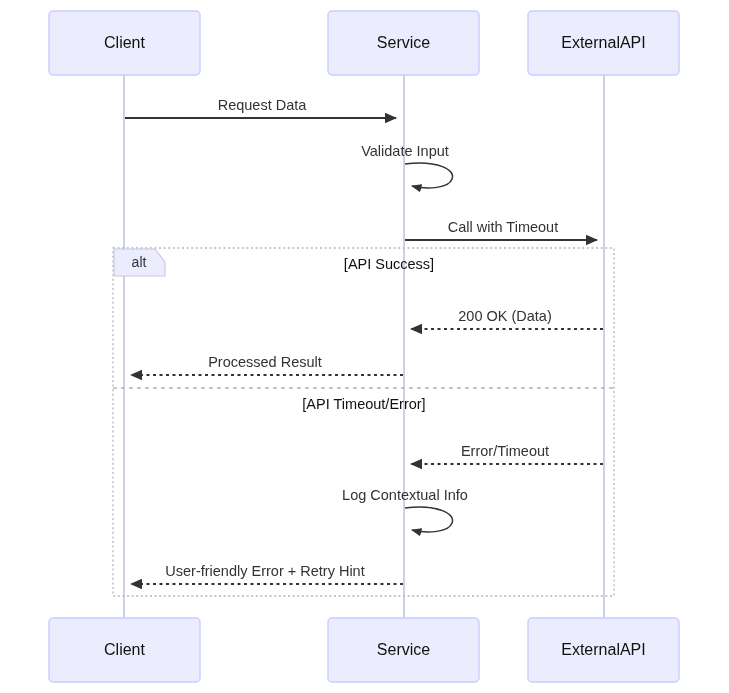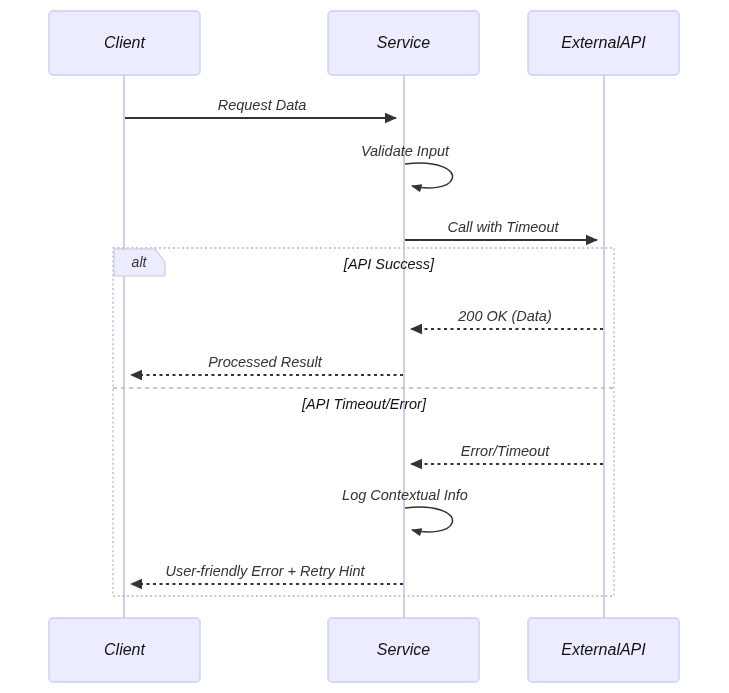--- a/index.html
+++ b/index.html
@@ -9,21 +9,20 @@
   }
   body {
     font-family: "Liberation Sans", sans-serif;
   }
   #diagram-root {
     position: relative;
     width: 729px;
     height: 693px;
     background: #ffffff;
     overflow: hidden;
-    font-style: italic;
   }
   #diagram-svg {
     position: absolute;
     left: 0;
     top: 0;
     width: 729px;
     height: 693px;
     display: block;
   }
   .participant-box {

